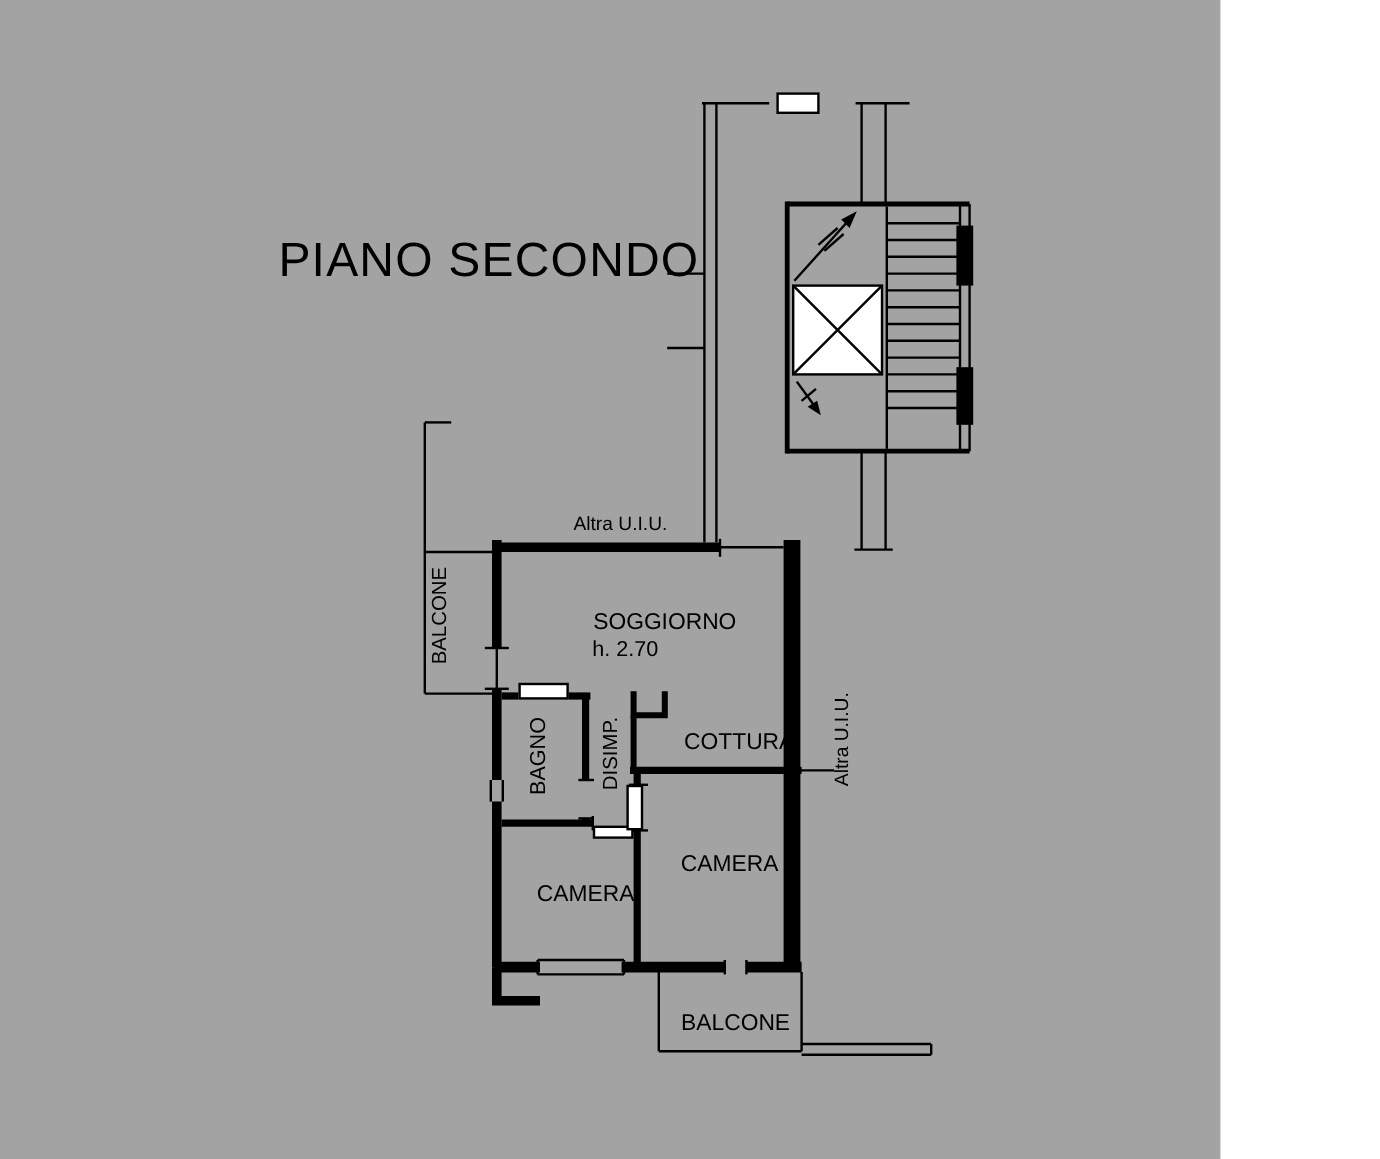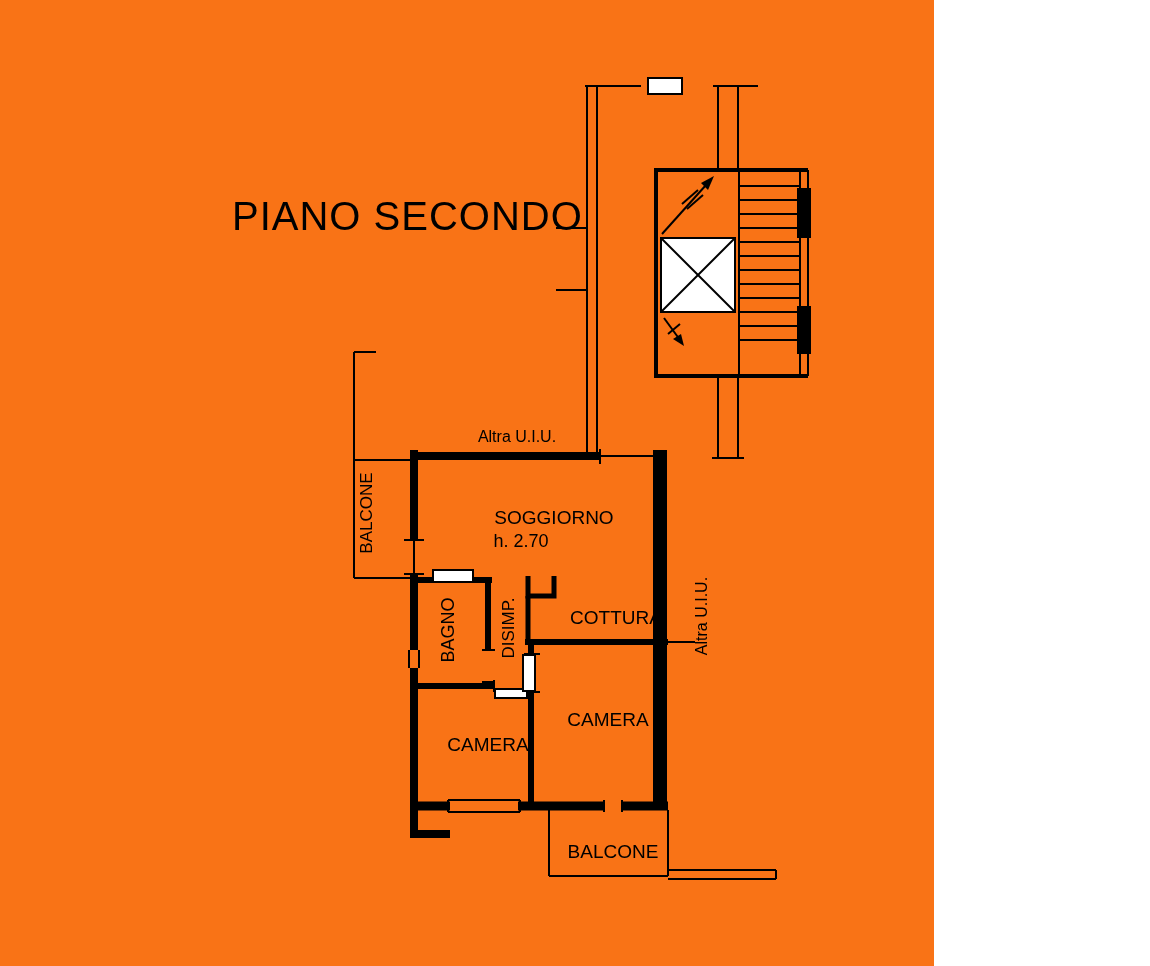--- a/index.html
+++ b/index.html
@@ -1,19 +1,19 @@
 <!DOCTYPE html>
 <html><head>
 <meta charset="utf-8">
 <style>
   html,body{margin:0;padding:0;background:#ffffff;}
   .canvas{
     position:relative;
-    width:934px;height:966px;
-    background:#f97316;
+    width:1017px;height:966px;
+    background:#a3a3a3;
     font-family:"Liberation Sans",sans-serif;
     overflow:hidden;
   }
   svg{display:block;}
   svg text{fill:#000000;font-family:"Liberation Sans",sans-serif;}
   .title-text{font-size:40px;letter-spacing:1px;}
   .lbl-19{font-size:19px;}
   .lbl-18{font-size:18px;}
   .lbl-17{font-size:17px;}
   .lbl-16{font-size:16px;}

